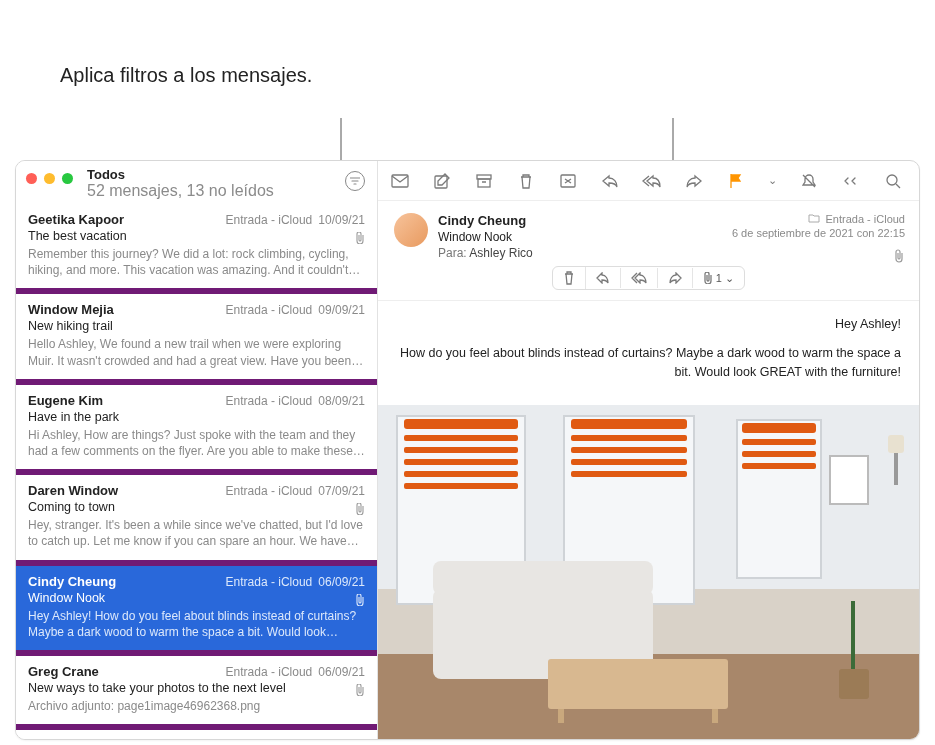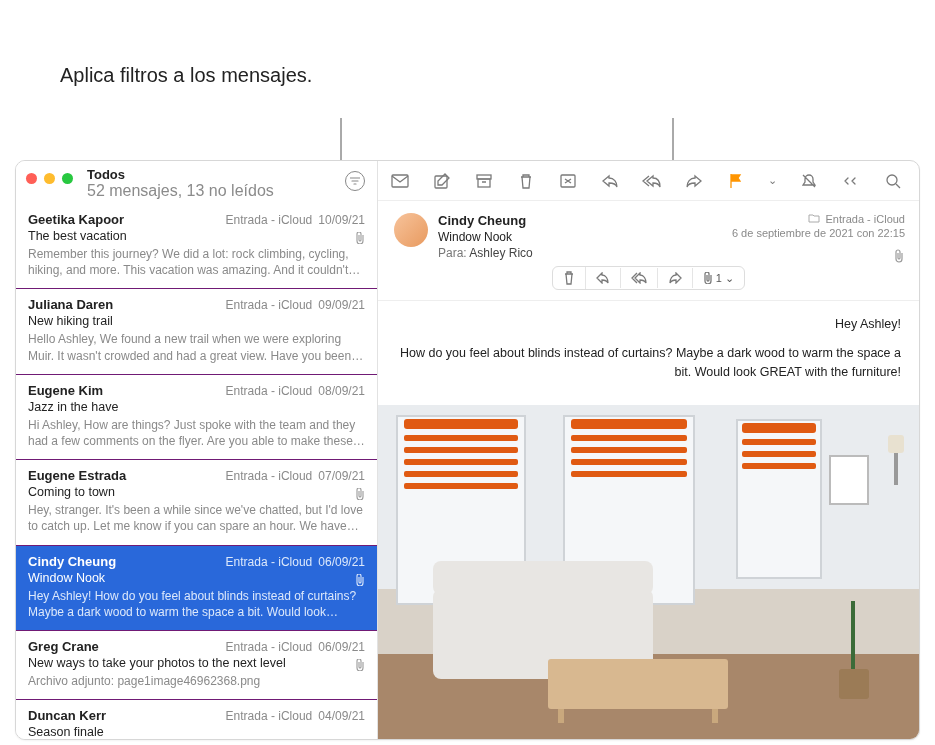--- a/index.html
+++ b/index.html
@@ -38,21 +38,21 @@
   .sb-head { display:flex; align-items:flex-start; padding:6px 10px 4px 10px; position:relative; }
   .traffic { display:flex; gap:7px; margin-top:6px; margin-right:14px; }
   .dot { width:11px; height:11px; border-radius:50%; }
   .dot.r{background:#ff5f57;} .dot.y{background:#febc2e;} .dot.g{background:#28c840;}
   .sb-title { font-weight:700; font-size:13px; }
   .sb-sub { font-size:16px; color:#8b8b8b; }
   .filter-btn { position:absolute; right:12px; top:10px; width:20px;height:20px; border:1.3px solid #888; border-radius:50%; display:flex; align-items:center; justify-content:center;}
   .filter-btn svg{display:block;}
 
   .msglist { flex:1; overflow:hidden; }
-  .msg { padding:8px 12px 10px 12px; border-bottom:1px solid #701a75; position:relative; }
+  .msg { padding:8px 12px 10px 12px; border-bottom:6px solid #701a75; position:relative; }
   .row1 { display:flex; justify-content:space-between; font-size:13px; }
   .from { font-weight:700; }
   .mailbox { color:#8a8a8a; font-size:12px; margin-right:6px;}
   .date { color:#8a8a8a; font-size:12px;}
   .subject { font-size:12.5px; margin-top:2px; }
   .attach-clip { position:absolute; right:12px; top:28px; color:#9a9a9a; font-size:12px;}
   .preview { font-size:12px; color:#8a8a8a; margin-top:3px; line-height:1.35;
     display:-webkit-box;-webkit-line-clamp:2;-webkit-box-orient:vertical;overflow:hidden;}
   .msg.selected { background:#2968da; color:#fff; }
   .msg.selected .mailbox, .msg.selected .date, .msg.selected .preview, .msg.selected .attach-clip { color:#dce8fb; }
@@ -154,39 +154,39 @@
       <span><span class="mailbox">Entrada - iCloud</span><span class="date">10/09/21</span></span>
     </div>
     <div class="subject">The best vacation</div>
     <div class="attach-clip"><svg width="10" height="12" viewBox="0 0 10 12">
               <path d="M8 3v6a3 3 0 1 1-6 0V2a2 2 0 1 1 4 0v6a1 1 0 1 1-2 0V3" fill="none" stroke="currentColor" stroke-width="1.1"></path>
             </svg></div>
     <div class="preview">Remember this journey? We did a lot: rock climbing, cycling, hiking, and more. This vacation was amazing. And it couldn't ha…</div>
         </div>
         <div class="msg">
     <div class="row1">
-      <span class="from">Juliana Daren</span>
+      <span class="from">Window Mejia</span>
       <span><span class="mailbox">Entrada - iCloud</span><span class="date">09/09/21</span></span>
     </div>
     <div class="subject">New hiking trail</div>
 
     <div class="preview">Hello Ashley, We found a new trail when we were exploring Muir. It wasn't crowded and had a great view. Have you been on any…</div>
         </div>
         <div class="msg">
     <div class="row1">
       <span class="from">Eugene Kim</span>
       <span><span class="mailbox">Entrada - iCloud</span><span class="date">08/09/21</span></span>
     </div>
-    <div class="subject">Jazz in the have</div>
+    <div class="subject">Have in the park</div>
 
     <div class="preview">Hi Ashley, How are things? Just spoke with the team and they had a few comments on the flyer. Are you able to make these c…</div>
         </div>
         <div class="msg">
     <div class="row1">
-      <span class="from">Eugene Estrada</span>
+      <span class="from">Daren Window</span>
       <span><span class="mailbox">Entrada - iCloud</span><span class="date">07/09/21</span></span>
     </div>
     <div class="subject">Coming to town</div>
     <div class="attach-clip"><svg width="10" height="12" viewBox="0 0 10 12">
               <path d="M8 3v6a3 3 0 1 1-6 0V2a2 2 0 1 1 4 0v6a1 1 0 1 1-2 0V3" fill="none" stroke="currentColor" stroke-width="1.1"></path>
             </svg></div>
     <div class="preview">Hey, stranger. It's been a while since we've chatted, but I'd love to catch up. Let me know if you can spare an hour. We have so…</div>
         </div>
         <div class="msg selected">
     <div class="row1">

